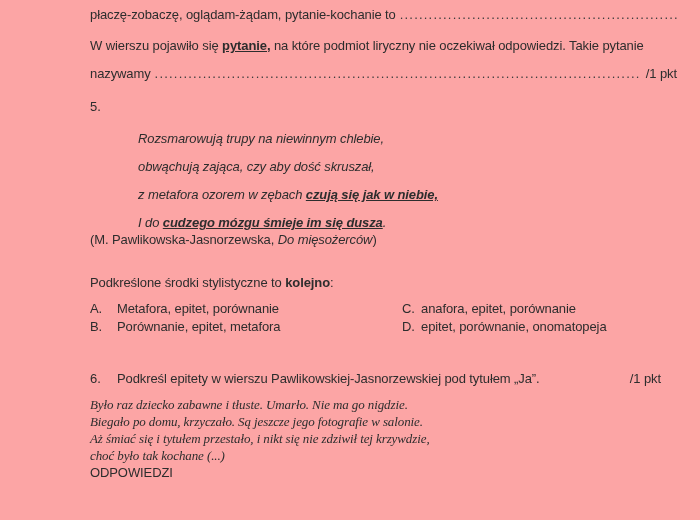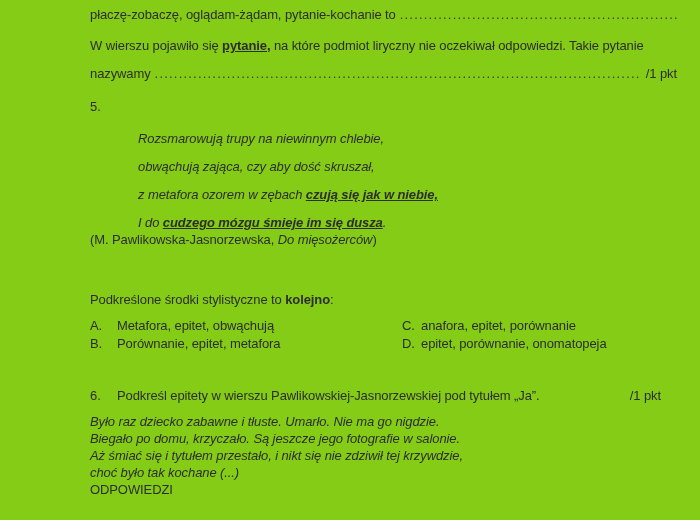--- a/index.html
+++ b/index.html
@@ -1,19 +1,19 @@
 <!DOCTYPE html>
 <html><head>
 <meta charset="utf-8">
 <style>
   html,body{margin:0;padding:0;background:#ffffff;}
   .page{
     position:relative;
     width:700px;height:520px;
-    background:#84cc16;
+    background:#fca5a5;
     overflow:hidden;
     font-family:"Liberation Sans",sans-serif;
     font-size:13px;
     letter-spacing:-0.1px;
     color:#2d2d2d;
   }
   .content{padding:7px 23px 0 90px;}
   .row{display:flex;align-items:baseline;line-height:15px;white-space:nowrap;}
   .dots{
     flex:1 1 auto;overflow:hidden;white-space:nowrap;
@@ -23,30 +23,30 @@
   .b{font-weight:bold;}
   .bu{font-weight:bold;text-decoration:underline;}
   .it{font-style:italic;}
   .q-para{margin-top:16px;line-height:15px;white-space:nowrap;}
   .ans-row{margin-top:13px;text-align:right;}
   .ans-row .points{margin-left:7px;flex:0 0 auto;}
   .num5{margin-top:18px;line-height:15px;}
   .poem1{margin-top:17px;font-style:italic;}
   .poem1 .pline{line-height:15px;margin-bottom:13px;white-space:nowrap;margin-left:48px;}
   .attribution{margin-top:-11px;line-height:15px;font-style:normal;white-space:nowrap;}
-  .q2{margin-top:45px;line-height:15px;white-space:nowrap;}
+  .q2{margin-top:28px;line-height:15px;white-space:nowrap;}
   .opts{margin-top:10px;display:grid;grid-template-columns:312px auto;line-height:18px;}
   .opt{display:flex;white-space:nowrap;}
   .opt .l{flex:0 0 27px;}
   .opt.right .l{flex:0 0 19px;}
   .t6{margin-top:35px;display:flex;align-items:baseline;line-height:15px;white-space:nowrap;}
   .t6 .num{flex:0 0 27px;}
   .t6 .points{margin-left:auto;padding-right:16px;}
   .poem2{margin-top:10px;font-style:italic;line-height:17px;}
-  .poem2 .p2line{white-space:nowrap;}
+  .poem2 .p2line{white-space:nowrap;font-family:Liberation Serif, serif;}
   .answers-heading{font-style:normal;line-height:17px;white-space:nowrap;}
 </style>
 </head>
 <body>
 
 <div class="page">
   <div class="content">
 
     <div class="row">
       <span>płaczę-zobaczę, oglądam-żądam, pytanie-kochanie to</span>
@@ -79,21 +79,21 @@
       </div>
     </div>
 
     <div class="q2">
       <span>Podkreślone środki stylistyczne to </span><span class="b">kolejno</span><span>:</span>
     </div>
 
     <div class="opts">
       <div class="opt">
         <span class="l">A.</span>
-        <span>Metafora, epitet, obwąchują</span>
+        <span>Metafora, epitet, porównanie</span>
       </div>
       <div class="opt right">
         <span class="l">C.</span>
         <span>anafora, epitet, porównanie</span>
       </div>
       <div class="opt">
         <span class="l">B.</span>
         <span>Porównanie, epitet, metafora</span>
       </div>
       <div class="opt right">

